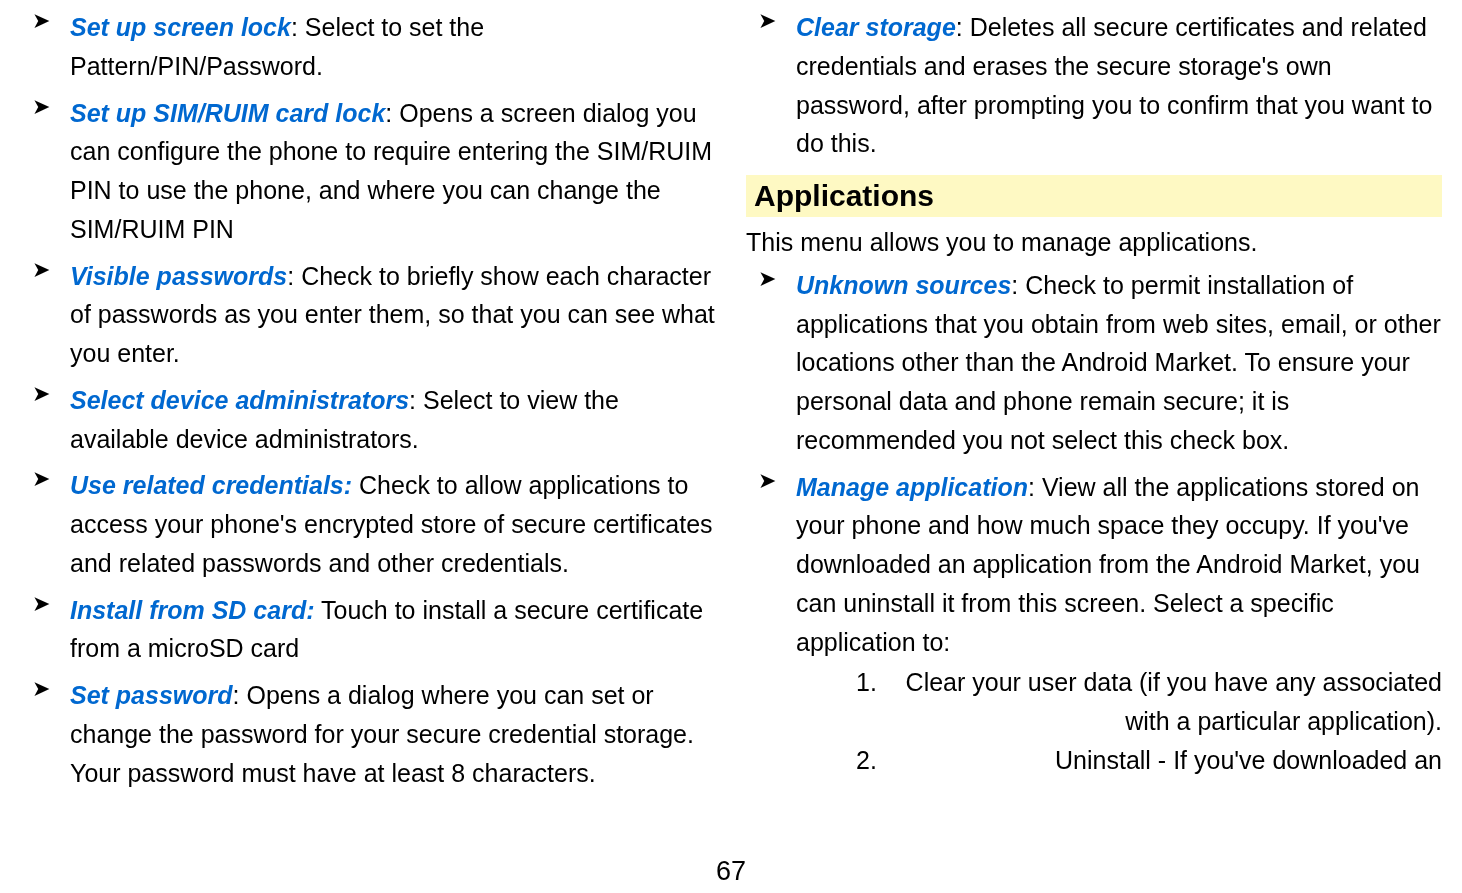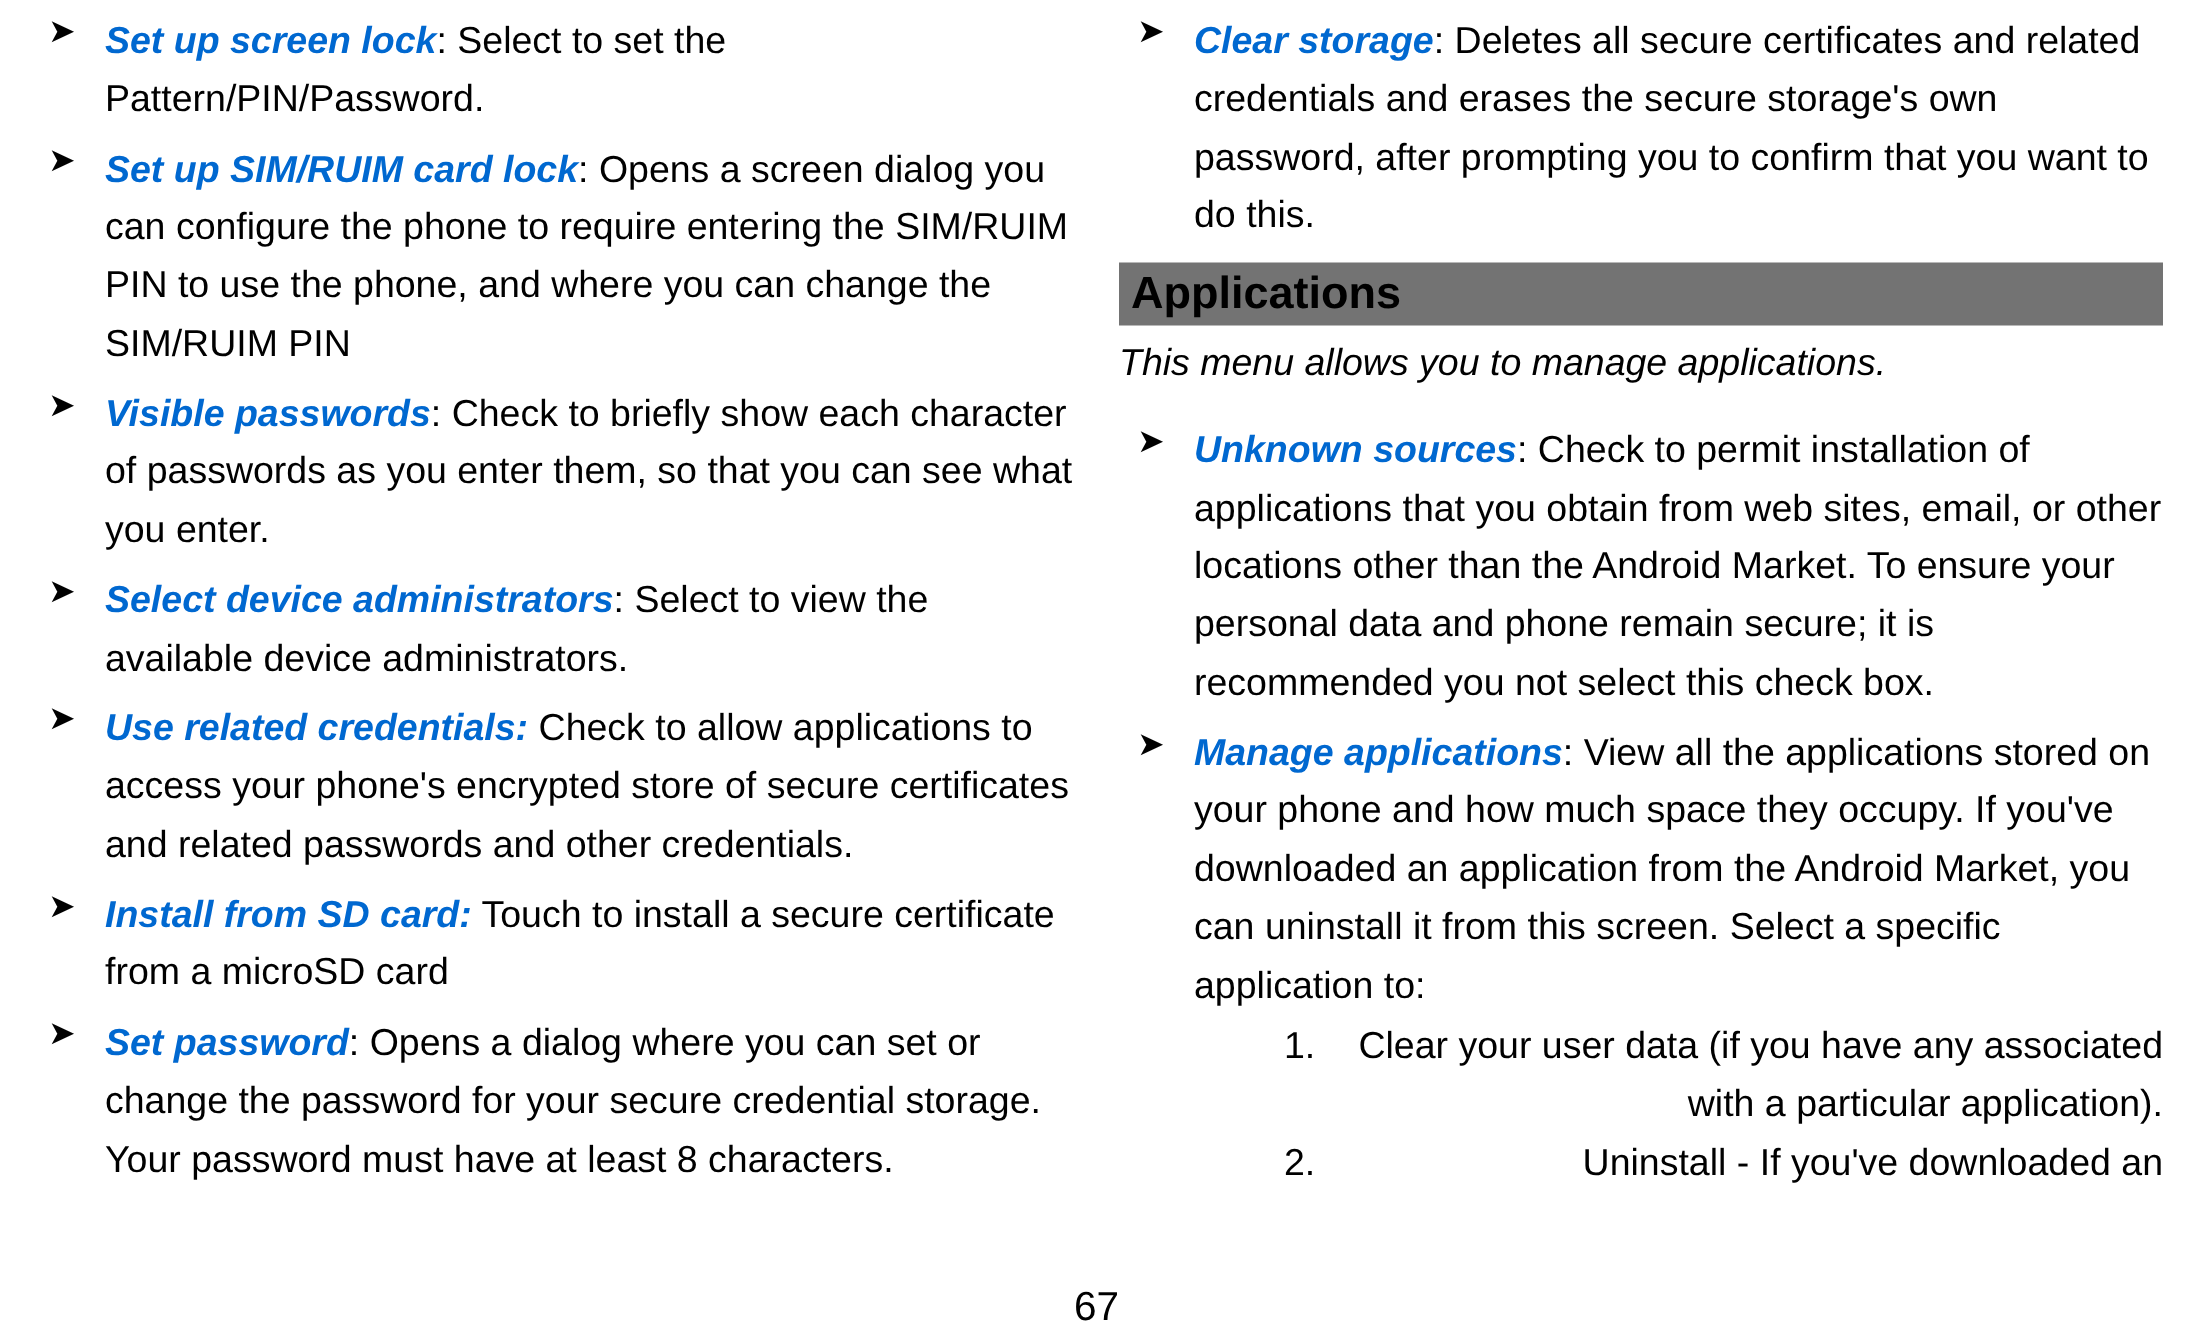--- a/index.html
+++ b/index.html
@@ -39,32 +39,31 @@
       font-size: 25px;
       line-height: 1.55;
       color: #000;
     }
     .label {
       color: #0068d0;
       font-weight: bold;
       font-style: italic;
     }
     .heading {
-      background: #737373;
+      background: #fef9c3;
       font-size: 30px;
       font-weight: bold;
       padding: 4px 8px;
       margin-bottom: 6px;
       margin-top: 12px;
     }
     .intro {
       font-size: 25px;
       line-height: 1.55;
-      margin-bottom: 19px;
-      font-style: italic;
+      margin-bottom: 4px;
     }
     .numlist {
       margin-top: 2px;
       padding-left: 110px;
     }
     .numlist .numrow {
       display: flex;
       font-size: 25px;
       line-height: 1.55;
     }
@@ -157,21 +156,21 @@
     <div class="item">
       <div class="bullet">➤</div>
       <div class="content">
         <span class="label">Unknown sources</span><span>: </span><span>Check to permit installation of applications that you obtain from web sites, email, or other locations other than the Android Market. To ensure your personal data and phone remain secure; it is recommended you not select this check box.</span>
       </div>
     </div>
 
     <div class="item" style="margin-bottom:0">
       <div class="bullet">➤</div>
       <div class="content">
-        <span class="label">Manage applications</span><span>: </span><span>View all the applications stored on your phone and how much space they occupy. If you've downloaded an application from the Android Market, you can uninstall it from this screen. Select a specific application to:</span>
+        <span class="label">Manage application</span><span>: </span><span>View all the applications stored on your phone and how much space they occupy. If you've downloaded an application from the Android Market, you can uninstall it from this screen. Select a specific application to:</span>
       </div>
     </div>
 
     <div class="numlist">
       <div class="numrow">
         <div class="numnum">1.</div>
         <div class="numtext">Clear your user data (if you have any associated with a particular application).</div>
       </div>
       <div class="numrow">
         <div class="numnum">2.</div>

